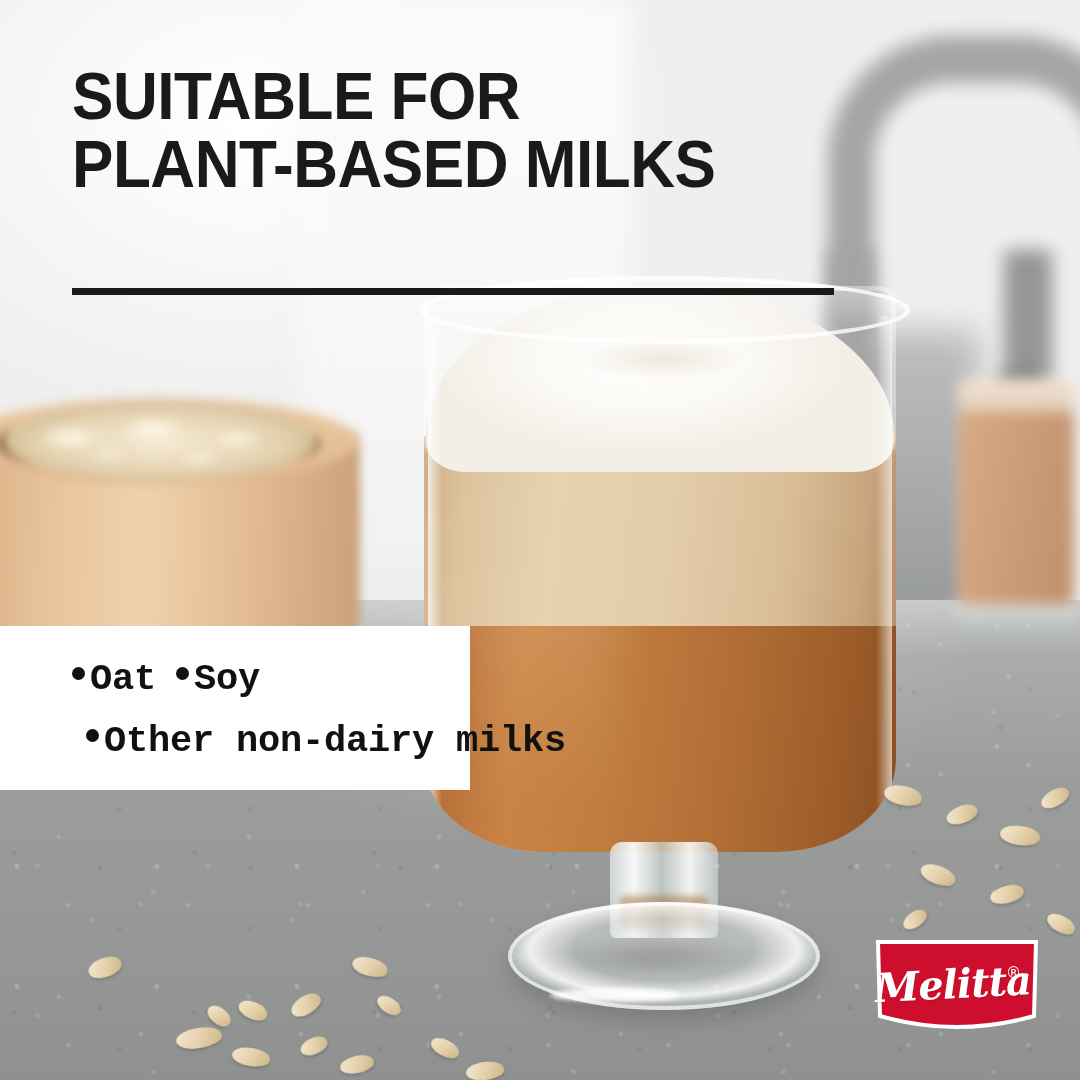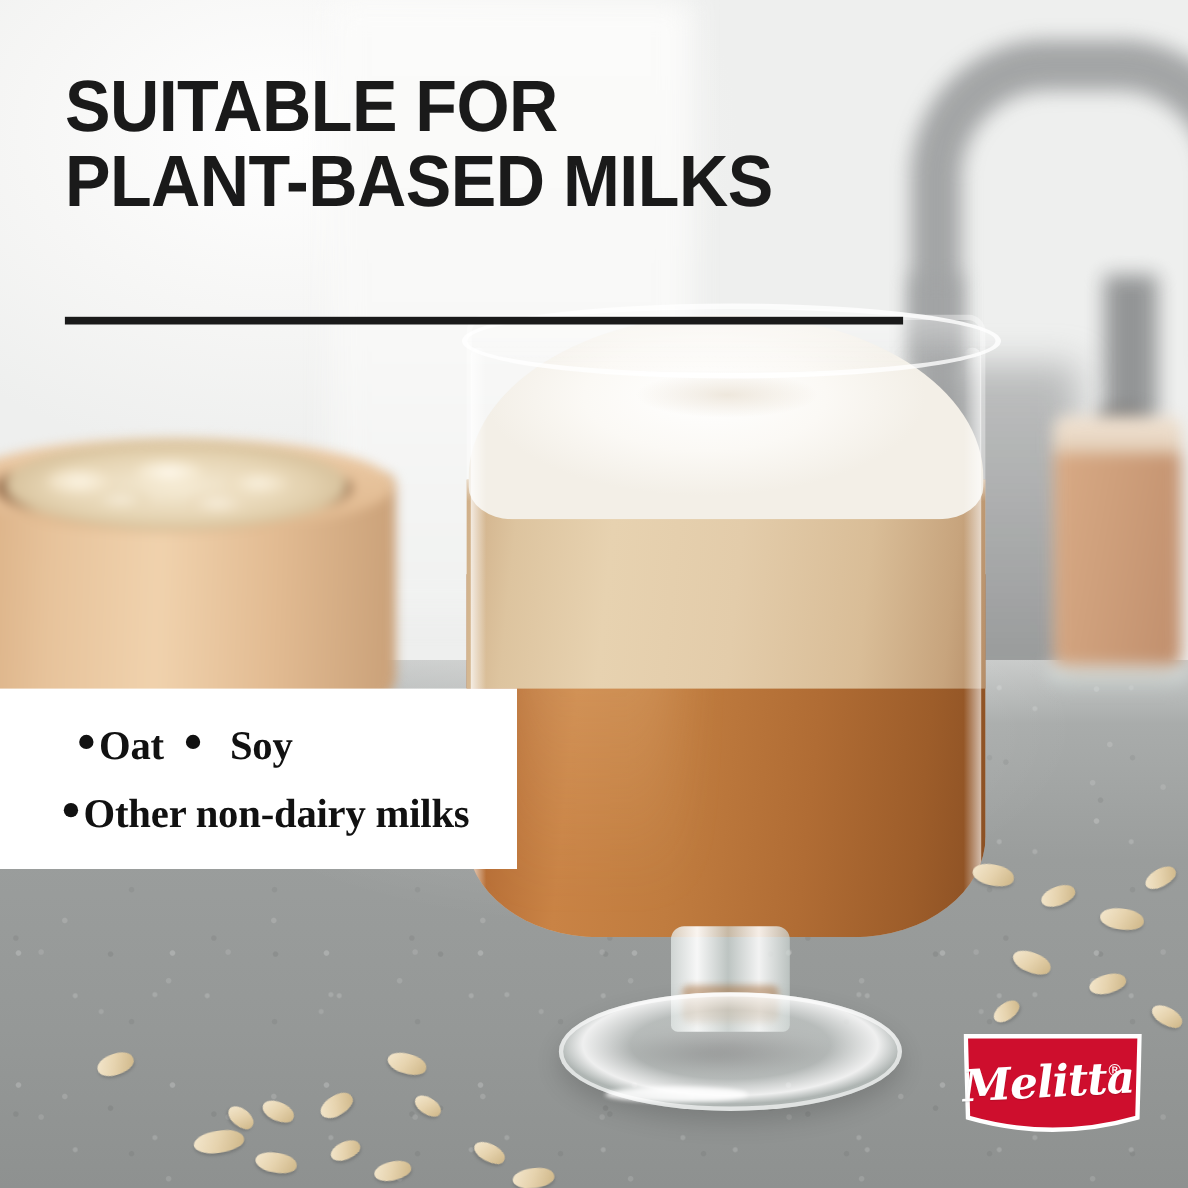--- a/index.html
+++ b/index.html
@@ -295,21 +295,21 @@
     position: absolute;
     background: linear-gradient(115deg, #f4e8cf 0%, #e6d3ae 48%, #cdb586 100%);
     border-radius: 50% 44% 52% 46% / 52% 50% 46% 50%;
     box-shadow: 0 2px 3px rgba(0,0,0,.18);
     filter: blur(.7px);
   }
 
   
   .headline {
     position: absolute;
-    left: 59px; top: 62px;
+    left: 72px; top: 62px;
     width: 760px;
   }
   .headline-line {
     font-family: "Liberation Sans Narrow", "Liberation Sans", sans-serif;
     font-weight: 700;
     font-size: 66px;
     line-height: 68px;
     letter-spacing: -.5px;
     color: #1a1a1a;
     white-space: nowrap;
@@ -332,34 +332,34 @@
     display: flex;
     flex-direction: column;
     justify-content: center;
     padding-top: 4px;
     box-sizing: border-box;
   }
   .bullet-row {
     display: flex;
     align-items: center;
     color: #111111;
-    font-family: Liberation Serif, serif;
+    font-family: Liberation Mono, monospace;
     font-weight: 700;
     font-size: 37px;
     line-height: 62px;
     letter-spacing: -.2px;
   }
   .bullet-row-1 { padding-left: 72px; }
-  .bullet-row-2 { padding-left: 58px; }
+  .bullet-row-2 { padding-left: 86px; }
   .bullet-item {
     display: inline-flex;
     align-items: baseline;
     white-space: nowrap;
   }
-  .bullet-item + .bullet-item { margin-left: 20px; gap: 22px; }
+  .bullet-item + .bullet-item { margin-left: 20px; }
   .dot {
     display: inline-block;
     width: 13px; height: 13px;
     background: #111111;
     border-radius: 50%;
     margin-right: 5px;
     position: relative;
     top: -9px;
   }
 

